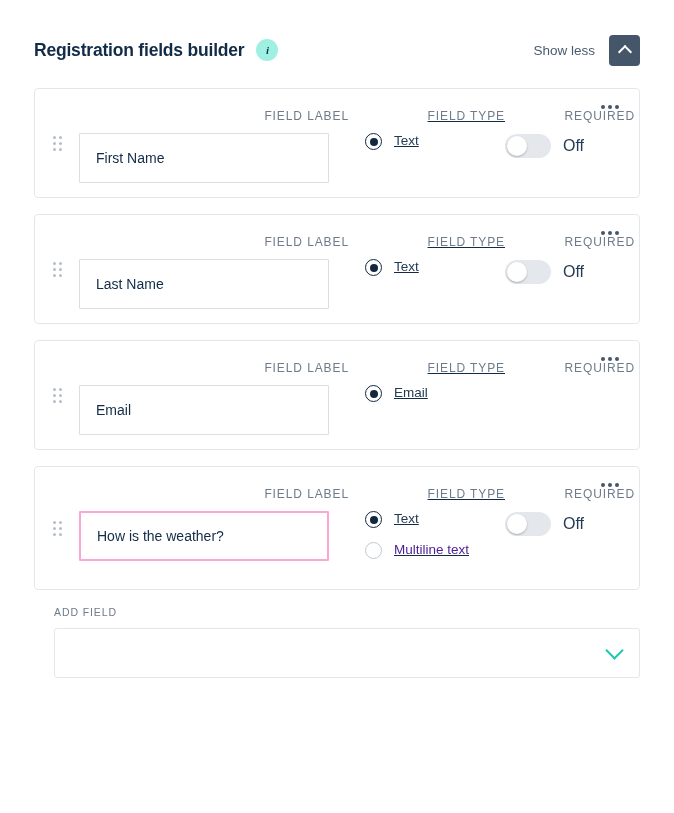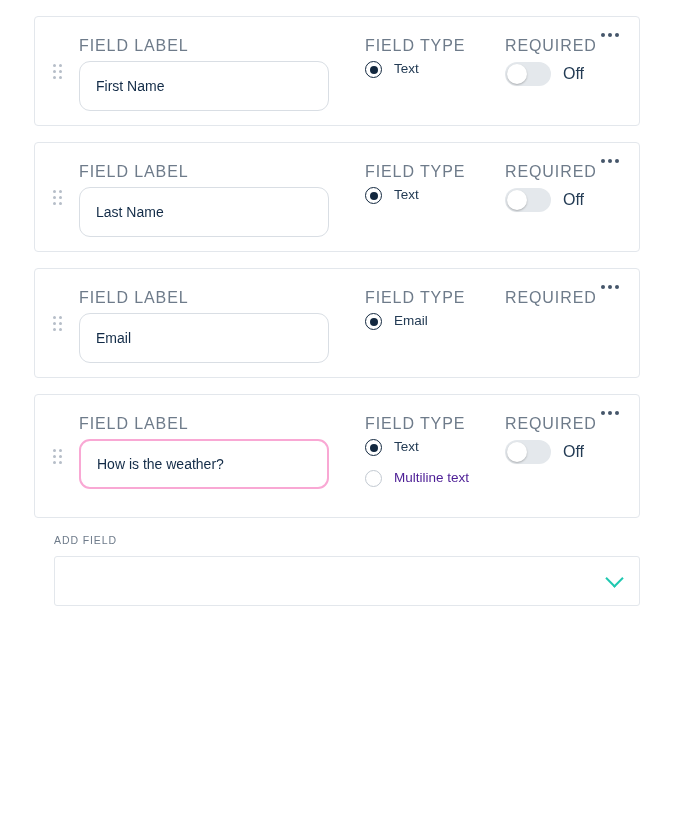--- a/index.html
+++ b/index.html
@@ -118,41 +118,43 @@
   }
 
   .col-label {
     width: 270px;
     padding-top: 20px;
   }
   .col-type {
     width: 140px;
     padding-top: 20px;
     padding-left: 16px;
+    text-decoration: underline;
   }
   .col-required {
     width: 130px;
     padding-top: 20px;
     padding-left: 0px;
   }
 
   .col-heading {
-    font-size: 16px;
+    font-size: 12px;
     letter-spacing: 0.9px;
     color: #6e7b8a;
     text-transform: uppercase;
     margin-bottom: 10px;
     height: 14px;
+    text-align: right;
   }
   .text-input {
     width: 250px;
     height: 50px;
     box-sizing: border-box;
     border: 1px solid #d9dee4;
-    border-radius: 11px;
+    border-radius: 1px;
     padding: 0 16px;
     font-size: 14px;
     color: #122b47;
     font-family: "Liberation Sans", sans-serif;
     background: #fff;
     outline: none;
   }
   .text-input.focused {
     border: 2px solid #f9a8d4;
   }
@@ -277,20 +279,29 @@
     border-bottom: 2px solid #1fc8b0;
     transform: rotate(45deg);
     margin-top: -5px;
   }
 </style>
 </head>
 <body>
 
 <div class="page">
 
+  <div class="header">
+    <div class="title">Registration fields builder</div>
+    <div class="info-badge">i</div>
+    <div class="header-spacer"></div>
+    <div class="show-less">Show less</div>
+    <div class="collapse-btn">
+      <span class="chev"></span>
+    </div>
+  </div>
 
   <div class="fields">
 
     <div class="field-card">
       <div class="drag-handle">
         <span class="dots-grid">
           <i></i>
             <i></i>
             <i></i>
             <i></i>

